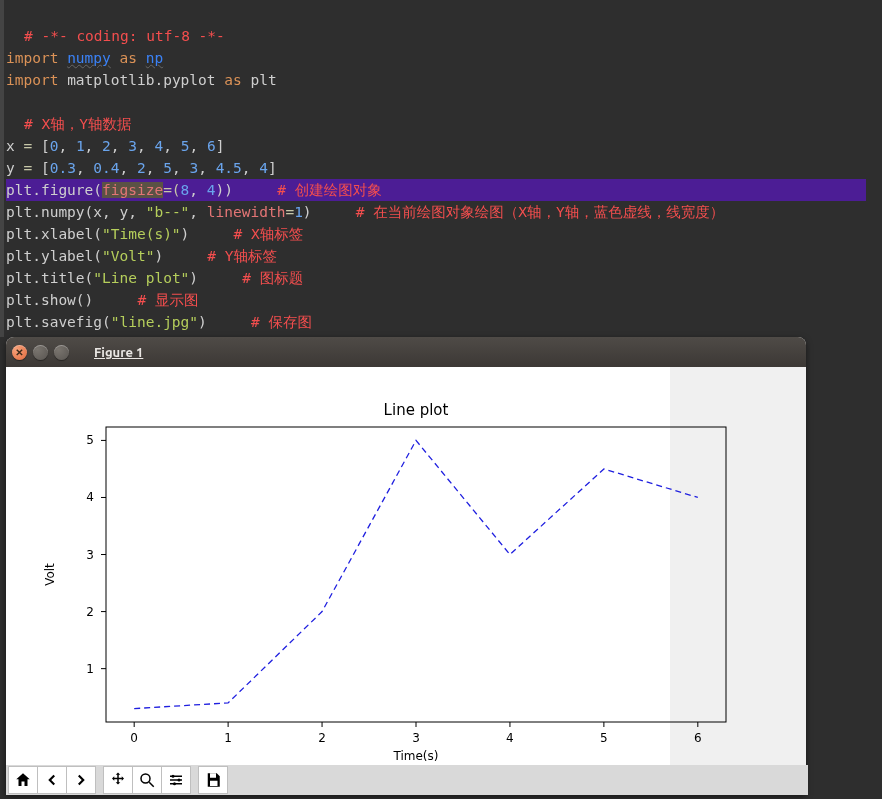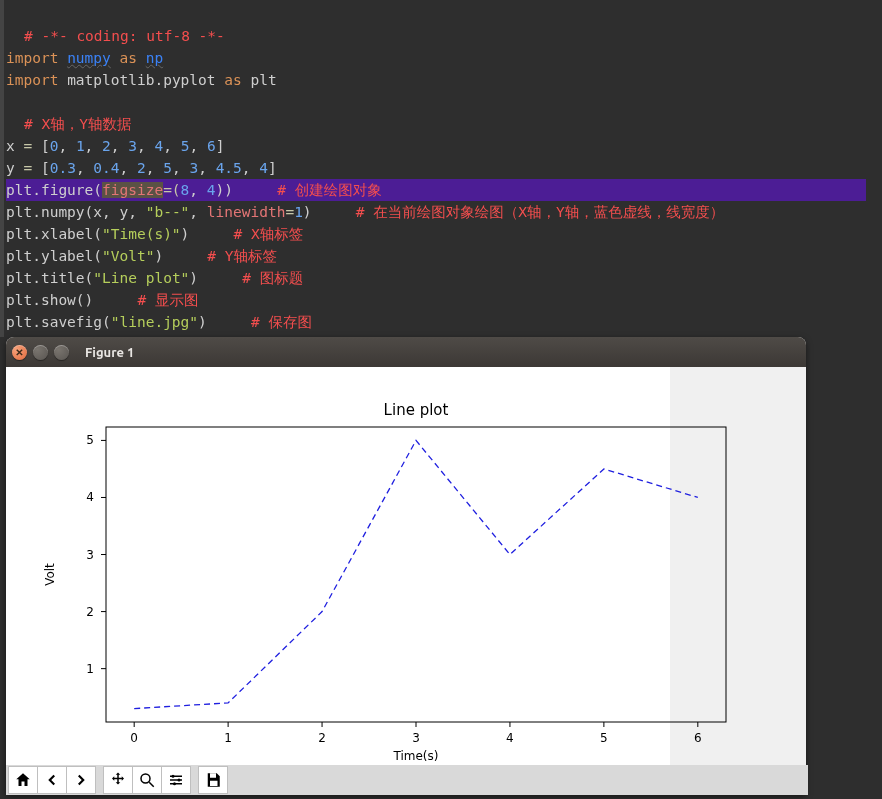--- a/index.html
+++ b/index.html
@@ -66,21 +66,21 @@
     width: 15px; height: 15px;
     border-radius: 50%;
     margin-right: 6px;
     box-shadow: inset 0 1px 0 rgba(255,255,255,0.3), 0 1px 1px rgba(0,0,0,0.4);
     display:flex;align-items:center;justify-content:center;
     font-size:10px;color:#3a2a1a;
   }
   .winbtn.close { background: radial-gradient(circle at 30% 30%, #f7a27a, #e06a3e); }
   .winbtn.min   { background: radial-gradient(circle at 30% 30%, #7a756f, #595551); }
   .winbtn.max   { background: radial-gradient(circle at 30% 30%, #7a756f, #595551); }
-  .titlebar .title { margin-left: 10px;}
+  .titlebar .title { margin-left: 19px; text-decoration: underline;}
   .plotarea {
     position: absolute;
     left: 0; top: 30px;
     width: 664px;
     height: 398px;
     background: #ffffff;
   }
   .toolbar {
     position: absolute;
     left: 0; bottom: 0;

